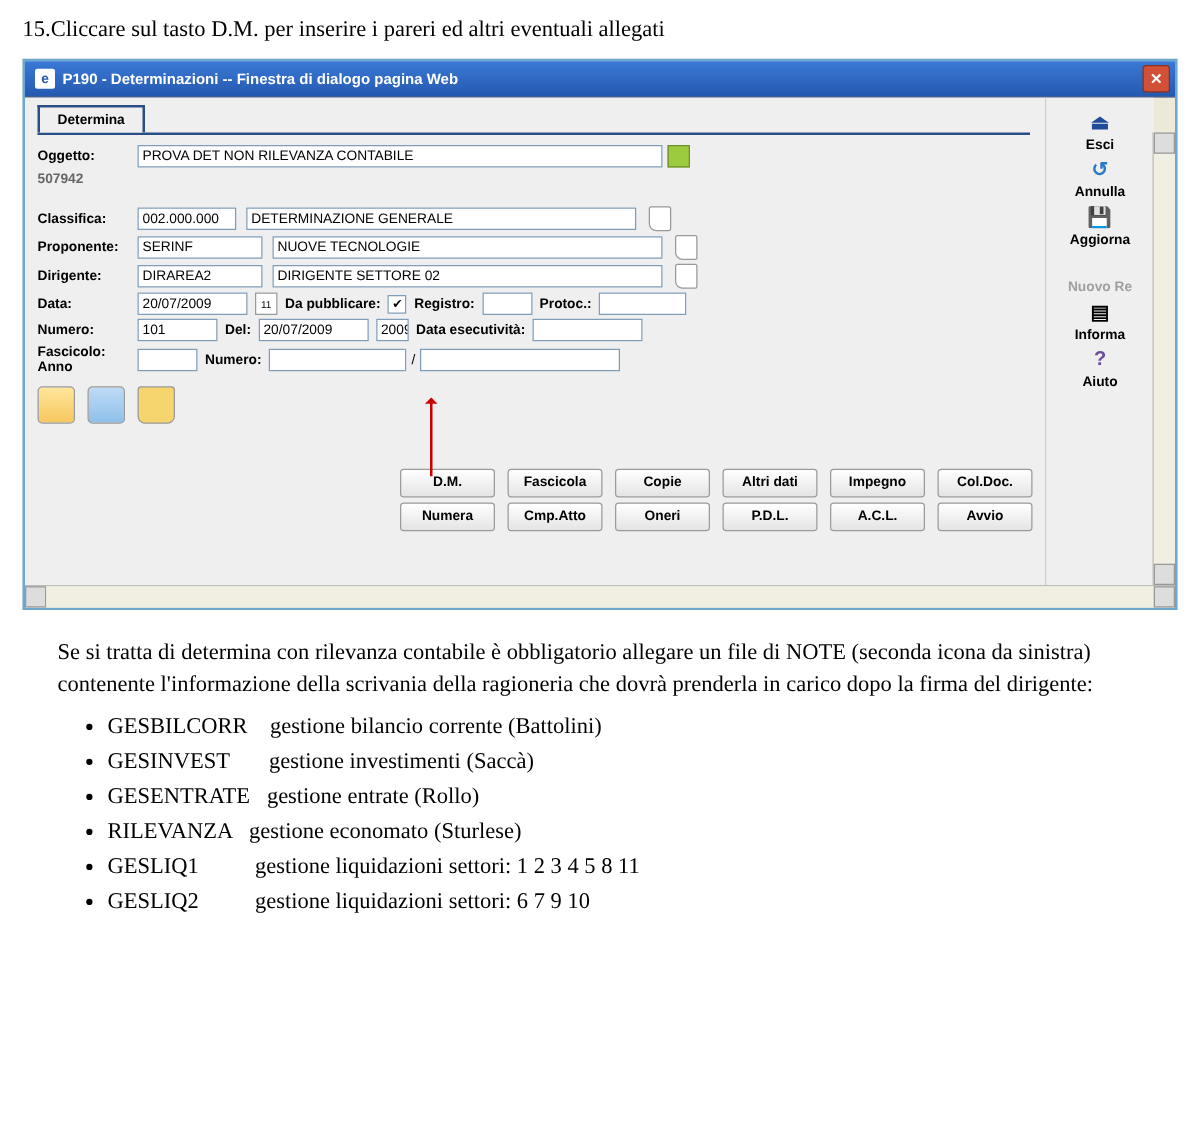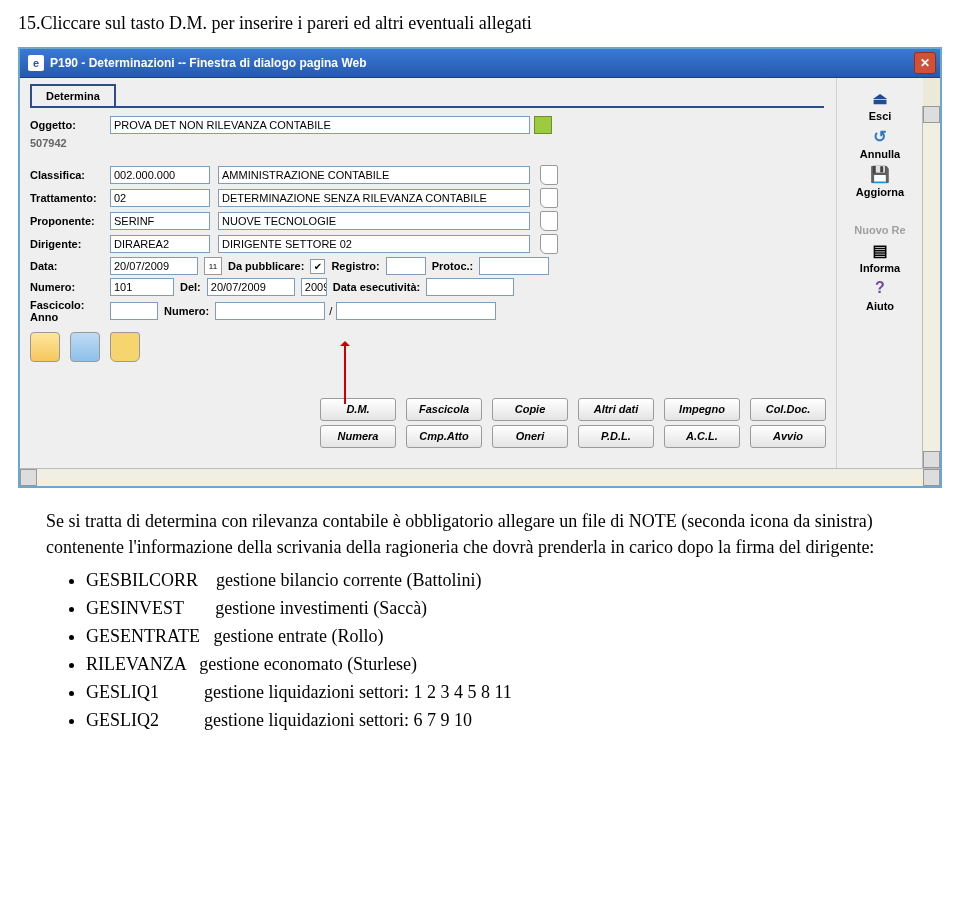--- a/index.html
+++ b/index.html
@@ -26,21 +26,21 @@
   .cal-ico { width:16px; height:16px; border:1px solid #999; background:#fff; margin-left:6px; display:flex; align-items:center; justify-content:center; font-size:8px; }
   .kiwi { width:16px; height:16px; margin-left:4px; background:#9CCB3F; border:1px solid #6E8F2B; }
   .slash { padding:0 4px; }
   .big-icons { display:flex; gap:10px; margin-top:8px; }
   .big-ico { width:28px; height:28px; border:1px solid #999; background:linear-gradient(#FFE69C,#F6C75E); border-radius:4px; }
   .big-ico.blue { background:linear-gradient(#BEDBF5,#8FC0EA); }
   .big-ico.folder { background:#F6D56E; border-radius:3px 3px 6px 6px; }
 
   .bot-btns { position:relative; left:290px; margin-top:36px; }
   .bb-row { display:flex; gap:10px; margin:4px 0; }
-  .bb { width:74px; height:21px; background:linear-gradient(#fff,#E4E4E4); border:1px solid #9B9B9B; border-radius:3px; display:flex; align-items:center; justify-content:center; font-weight:bold; font-size:11px;font-style:italic; }
+  .bb { width:74px; height:21px; background:linear-gradient(#fff,#E4E4E4); border:1px solid #9B9B9B; border-radius:3px; display:flex; align-items:center; justify-content:center; font-weight:bold; font-size:11px; }
   .arrow { position:absolute; width:2px; height:62px; background:#C00; }
   .arrow::after { content:''; position:absolute; top:-6px; left:-4px; border:5px solid transparent; border-bottom-color:#C00; }
 
   .right { width:78px; background:#EFEFEF; border-left:1px solid #D0D0D0; padding:6px 4px 0; }
   .rbtn { width:68px; text-align:center; margin:3px auto; font-weight:bold; }
   .rbtn .ricn { width:36px; height:22px; margin:0 auto 1px; display:flex; align-items:center; justify-content:center; font-size:16px; }
   .greyr { color:#A0A0A0; }
 
   .hscroll { height:17px; background:#ECE9D8; border-top:1px solid #BBB; display:flex; }
   .hscroll .sbtn { width:17px; background:#DDD; border:1px solid #999; box-sizing:border-box; }
@@ -79,30 +79,23 @@
         <span class="kiwi"></span>
       </div>
       <div class="form-row">
         <span class="lbl pale">507942</span>
       </div>
 
       <div style="height:10px;"></div>
 
       <div class="form-row">
         <span class="lbl">Classifica:</span>
-        <span class="inp" style="width:100px;">002.000.000</span>
+        <span class="inp" style="width:79px;">002.000.000</span>
         <span style="width:8px;"></span>
-        <span class="inp" style="width:312px;">AMMINISTRAZIONE CONTABILE</span>
-        <span class="file-ico"></span>
-      </div>
-      <div class="form-row">
-        <span class="lbl">Trattamento:</span>
-        <span class="inp" style="width:100px;">02</span>
-        <span style="width:8px;"></span>
-        <span class="inp" style="width:312px;">DETERMINAZIONE SENZA RILEVANZA CONTABILE</span>
+        <span class="inp" style="width:312px;">DETERMINAZIONE GENERALE</span>
         <span class="file-ico"></span>
       </div>
       <div class="form-row">
         <span class="lbl">Proponente:</span>
         <span class="inp" style="width:100px;">SERINF</span>
         <span style="width:8px;"></span>
         <span class="inp" style="width:312px;">NUOVE TECNOLOGIE</span>
         <span class="file-ico"></span>
       </div>
       <div class="form-row">

